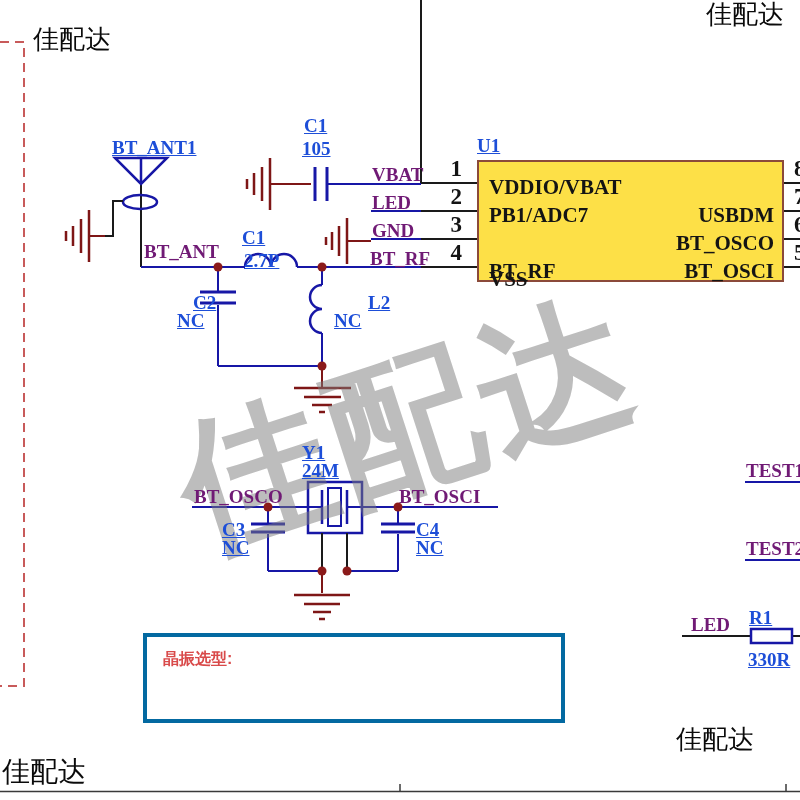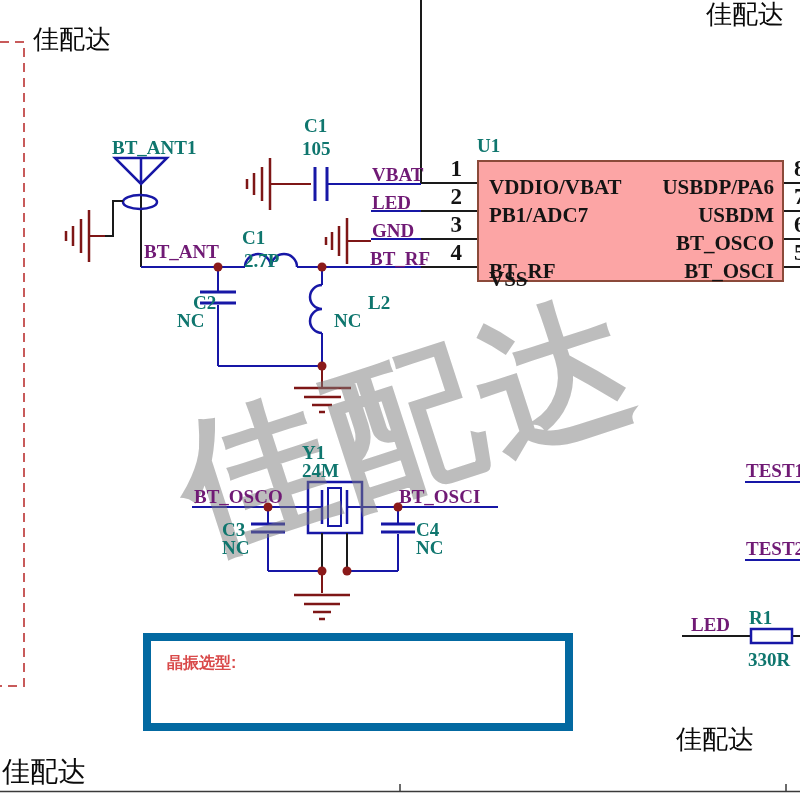--- a/index.html
+++ b/index.html
@@ -1,35 +1,35 @@
 <!DOCTYPE html>
 <html><head>
 <meta charset="utf-8">
 <style>
   html,body{margin:0;padding:0;background:#fff;}
   .sheet{position:relative;width:800px;height:800px;background:#ffffff;overflow:hidden;
          font-family:"Liberation Serif",serif;}
   svg.canvas{position:absolute;left:0;top:0;}
   .lbl{position:absolute;font-weight:700;line-height:1;white-space:nowrap;font-size:19px;}
-  .blue{color:#0f766e;}
+  .blue{color:#1d4ed8;text-decoration:underline;}
   .red{color:#701a75;}
   .cjk{position:absolute;font-family:"Liberation Sans",sans-serif;color:#0a0a0a;
        font-size:26px;font-weight:400;line-height:1;white-space:nowrap;}
   .chip{position:absolute;left:477px;top:160px;width:303px;height:118px;
-        background:#fca5a5;border:2px solid #8B4A3A;}
+        background:#fde047;border:2px solid #8B4A3A;}
   .pin-name{position:absolute;font-size:21px;font-weight:700;color:#141414;white-space:nowrap;}
   .pin-num{position:absolute;font-size:23px;font-weight:700;color:#141414;width:22px;
            text-align:right;line-height:1;}
   .pin-num-r{position:absolute;font-size:23px;font-weight:700;color:#141414;line-height:1;}
   .watermark{position:absolute;left:175px;top:340px;width:480px;height:180px;
              font-family:"Liberation Sans",sans-serif;font-size:150px;font-weight:700;
              color:#7d7d7d;opacity:.5;letter-spacing:6px;line-height:1.1;
              transform:rotate(-18deg);transform-origin:center;white-space:nowrap;}
   .note{position:absolute;left:143px;top:633px;width:398px;height:72px;
-        border:8px solid #0369a1;color:#D94A4A;font-family:"Liberation Sans",sans-serif;
+        border:4px solid #0369a1;color:#D94A4A;font-family:"Liberation Sans",sans-serif;
         font-size:16px;font-weight:600;padding:10px 0 0 16px;line-height:1.45;}
 </style>
 </head>
 <body>
 
 <div class="sheet">
 
   <svg class="canvas" width="800" height="800" viewBox="0 0 800 800">
 
     <path d="M0,42 H24 V686 H0" fill="none" stroke="#C85A5A" stroke-width="2" stroke-dasharray="9 6"></path>
@@ -152,21 +152,20 @@
       <circle cx="322" cy="571" r="4.5"></circle>
         <circle cx="347" cy="571" r="4.5"></circle>
     </g>
   </svg>
 
   <div class="chip">
     <div class="pin-name" style="left:10px;top:13px;">VDDIO/VBAT</div>
     <div class="pin-name" style="left:10px;top:41px;">PB1/ADC7</div>
     <div class="pin-name" style="left:10px;top:69px;margin-top:36px;">VSS</div>
     <div class="pin-name" style="left:10px;top:97px;">BT_RF</div>
-    <div class="pin-name" style="right:8px;top:13px;">USBDP/PA6</div>
     <div class="pin-name" style="right:8px;top:41px;margin-left:33px;">USBDM</div>
     <div class="pin-name" style="right:8px;top:69px;">BT_OSCO</div>
     <div class="pin-name" style="right:8px;top:97px;">BT_OSCI</div>
   </div>
 
   <div class="watermark">佳配达</div>
 
   <div class="pin-num" style="left:440px;top:157px;">1</div>
   <div class="pin-num" style="left:440px;top:185px;">2</div>
   <div class="pin-num" style="left:440px;top:213px;">3</div>

